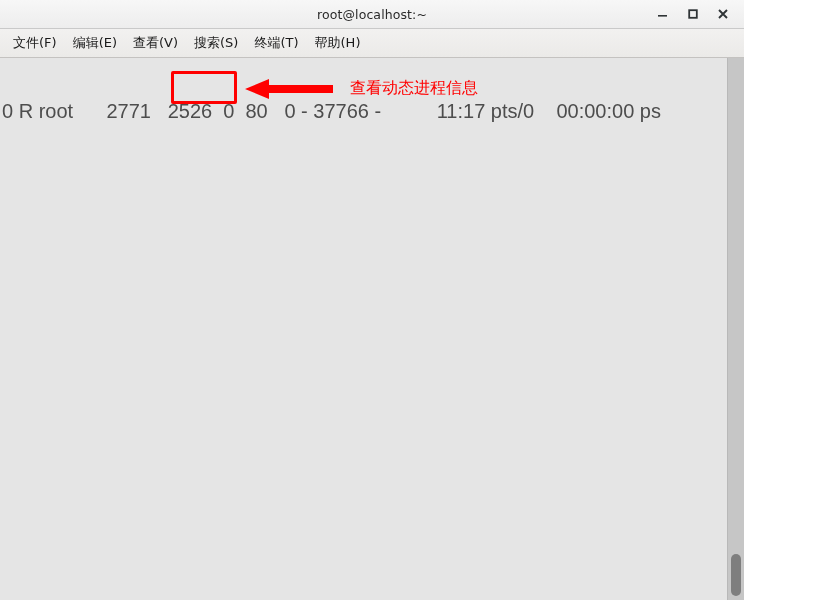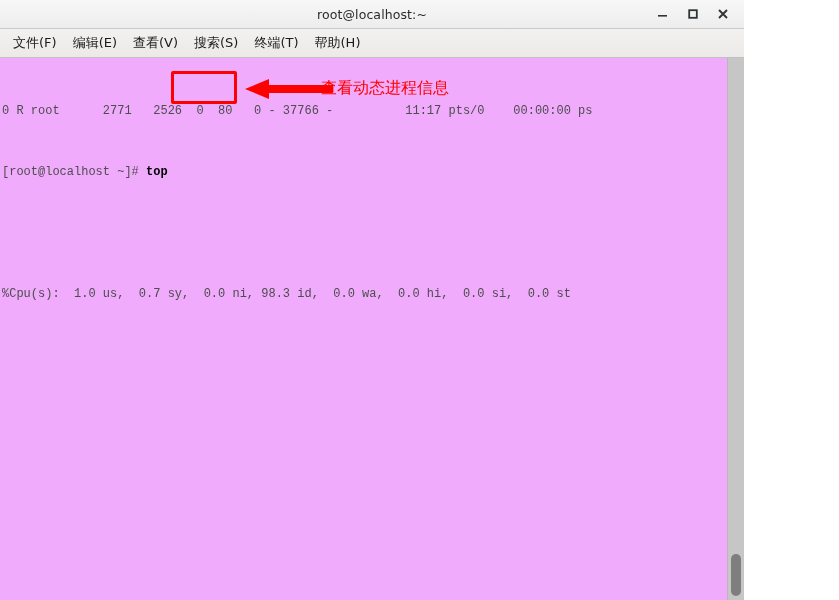--- a/index.html
+++ b/index.html
@@ -94,23 +94,23 @@
     flex: 1;
     background: #ffffff;
     overflow: hidden;
   }
   .term {
     position: absolute;
     left: 0;
     top: 0;
     right: 17px;
     bottom: 0;
-    background: #f0abfc;
-    font-family: Liberation Mono, monospace;
-    font-size: 12px;
+    background: #e5e5e5;
+    font-family: Liberation Sans, sans-serif;
+    font-size: 20px;
     line-height: 20.4px;
     color: #4d4d4d;
     padding: 2px 0 0 2px;
     box-sizing: border-box;
     white-space: pre;
     overflow: hidden;
   }
   .term .ln {
     height: 20.4px;
     white-space: pre;
@@ -191,36 +191,34 @@
     <div class="menu-item">查看(V)</div>
     <div class="menu-item">搜索(S)</div>
     <div class="menu-item">终端(T)</div>
     <div class="menu-item">帮助(H)</div>
   </div>
 
   <div class="term-wrap">
 
     <div class="term">
       <div class="ln">0 R root      2771   2526  0  80   0 - 37766 -          11:17 pts/0    00:00:00 ps</div>
-      <div class="ln"><span>[root@localhost ~]# </span><span class="b">top</span></div>
       <div class="ln"> </div>
-      <div class="ln">%Cpu(s):  1.0 us,  0.7 sy,  0.0 ni, 98.3 id,  0.0 wa,  0.0 hi,  0.0 si,  0.0 st</div>
       <div class="ln"> </div>
       
       
     </div>
 
     <div class="scrollbar">
       <div class="scroll-thumb"></div>
     </div>
 
     <div class="anno-box" style="left:171px; top:13px; width:66px; height:33px;"></div>
 
     <div class="anno-arrow" style="left:245px; top:20px;">
       <svg width="88" height="22" viewBox="0 0 88 22">
         <polygon points="0,11 24,1 24,7 88,7 88,15 24,15 24,21" fill="#ff0000"></polygon>
       </svg>
     </div>
 
-    <div class="anno-text" style="left:321px; top:20px;">查看动态进程信息</div>
+    <div class="anno-text" style="left:350px; top:20px;">查看动态进程信息</div>
 
   </div>
 </div>
 
 </body></html>

